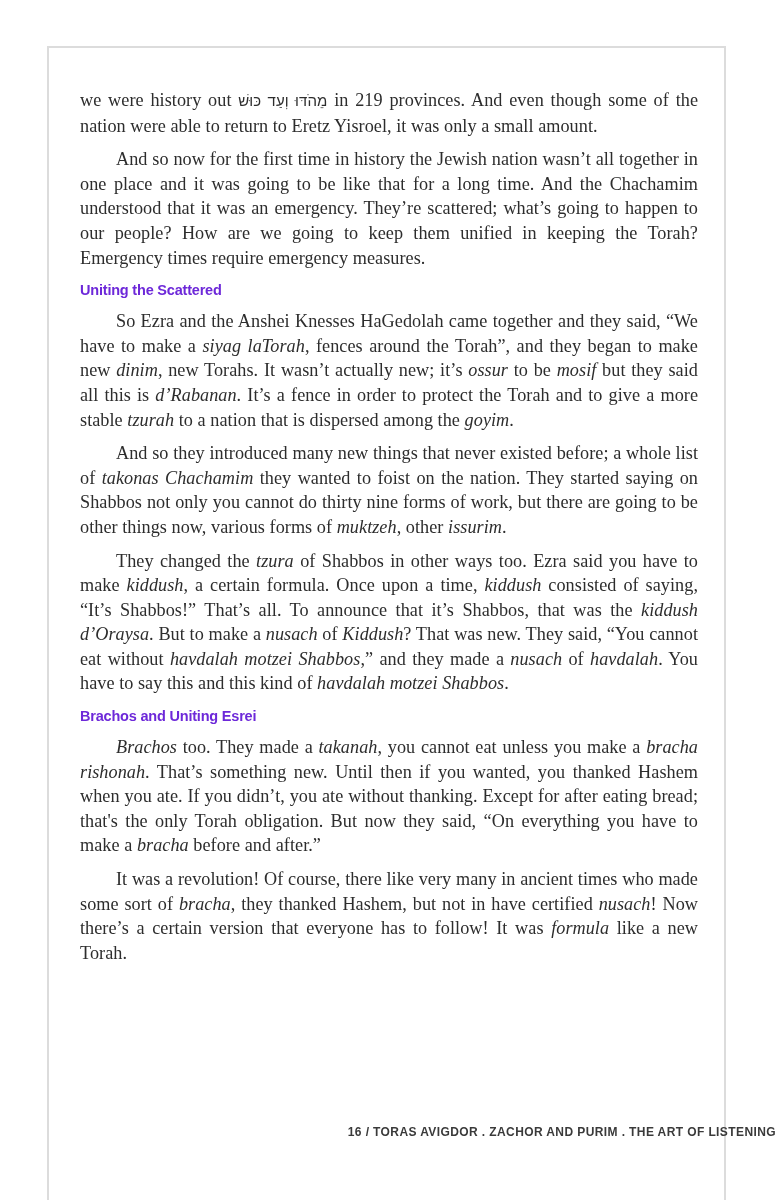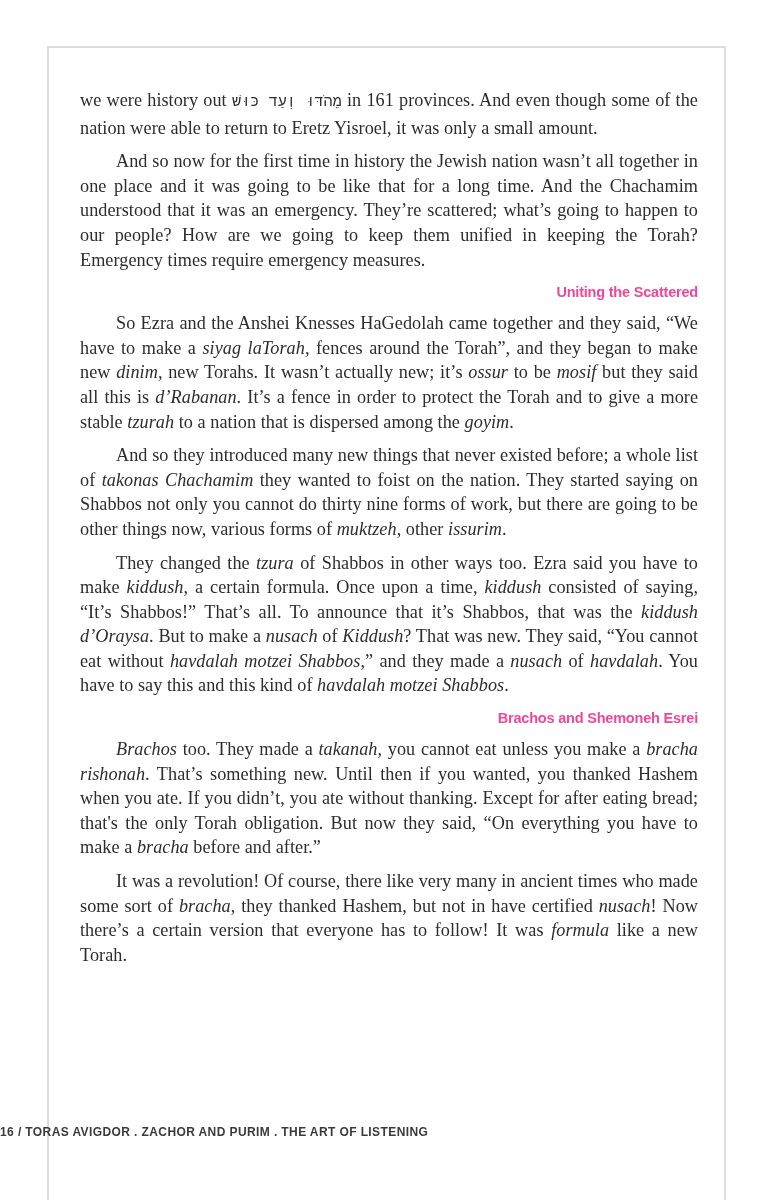--- a/index.html
+++ b/index.html
@@ -20,54 +20,54 @@
   }
   p.body {
     margin: 0 0 9px 0;
     font-family: "Liberation Serif", serif;
     font-size: 18.2px; line-height: 24.6px;
     text-align: justify; text-indent: 36px;
     color: #2d2d2d; letter-spacing: 0.05px;
   }
   p.body.noindent { text-indent: 0; }
   h3.section {
-    margin: 0 0 8px 0; text-align: right;
+    margin: 0 0 8px 0; text-align: left;
     font-family: "Liberation Sans", sans-serif;
     font-weight: bold; font-size: 14.5px; line-height: 22px;
-    color: #ec4899; letter-spacing: -0.2px;
+    color: #6d28d9; letter-spacing: -0.2px;
   }
   em { font-style: italic; }
-  .heb { font-family: Liberation Mono, monospace; font-size: 15px; }
+  .heb { font-family: Liberation Sans, sans-serif; font-size: 15px; }
   .footer {
     position: absolute; top: 1125px; left: 0; width: 776px;
-    text-align: left;
+    text-align: right;
     font-family: "Liberation Sans", sans-serif;
     font-weight: bold; font-size: 12px; letter-spacing: 0.4px;
     color: #3a3a3a;
   }
 </style>
 </head>
 <body>
 
 <div class="page-border"></div>
 
 <div class="content">
 
-  <p class="body noindent"><span>we were history out </span><span class="heb" dir="rtl">מֵהֹדּוּ וְעַד כּוּשׁ</span><span> in 161 provinces. And even though some of the nation were able to return to Eretz Yisroel, it was only a small amount.</span></p>
+  <p class="body noindent"><span>we were history out </span><span class="heb" dir="rtl">מֵהֹדּוּ וְעַד כּוּשׁ</span><span> in 219 provinces. And even though some of the nation were able to return to Eretz Yisroel, it was only a small amount.</span></p>
 
   <p class="body">And so now for the first time in history the Jewish nation wasn’t all together in one place and it was going to be like that for a long time. And the Chachamim understood that it was an emergency. They’re scattered; what’s going to happen to our people? How are we going to keep them unified in keeping the Torah? Emergency times require emergency measures.</p>
 
   <h3 class="section">Uniting the Scattered</h3>
 
   <p class="body"><span>So Ezra and the Anshei Knesses HaGedolah came together and they said, “We have to make a </span><em>siyag laTorah</em><span>, fences around the Torah”, and they began to make new </span><em>dinim</em><span>, new Torahs. It wasn’t actually new; it’s </span><em>ossur</em><span> to be </span><em>mosif</em><span> but they said all this is </span><em>d’Rabanan</em><span>. It’s a fence in order to protect the Torah and to give a more stable </span><em>tzurah</em><span> to a nation that is dispersed among the </span><em>goyim</em><span>.</span></p>
 
   <p class="body"><span>And so they introduced many new things that never existed before; a whole list of </span><em>takonas Chachamim</em><span> they wanted to foist on the nation. They started saying on Shabbos not only you cannot do thirty nine forms of work, but there are going to be other things now, various forms of </span><em>muktzeh</em><span>, other </span><em>issurim</em><span>.</span></p>
 
   <p class="body"><span>They changed the </span><em>tzura</em><span> of Shabbos in other ways too. Ezra said you have to make </span><em>kiddush</em><span>, a certain formula. Once upon a time, </span><em>kiddush</em><span> consisted of saying, “It’s Shabbos!” That’s all. To announce that it’s Shabbos, that was the </span><em>kiddush d’Oraysa</em><span>. But to make a </span><em>nusach</em><span> of </span><em>Kiddush</em><span>? That was new. They said, “You cannot eat without </span><em>havdalah motzei Shabbos</em><span>,” and they made a </span><em>nusach</em><span> of </span><em>havdalah</em><span>. You have to say this and this kind of </span><em>havdalah motzei Shabbos</em><span>.</span></p>
 
-  <h3 class="section">Brachos and Shemoneh Esrei</h3>
+  <h3 class="section">Brachos and Uniting Esrei</h3>
 
   <p class="body"><em>Brachos</em><span> too. They made a </span><em>takanah</em><span>, you cannot eat unless you make a </span><em>bracha rishonah</em><span>. That’s something new. Until then if you wanted, you thanked Hashem when you ate. If you didn’t, you ate without thanking. Except for after eating bread; that's the only Torah obligation. But now they said, “On everything you have to make a </span><em>bracha</em><span> before and after.”</span></p>
 
   <p class="body"><span>It was a revolution! Of course, there like very many in ancient times who made some sort of </span><em>bracha</em><span>, they thanked Hashem, but not in have certified </span><em>nusach</em><span>! Now there’s a certain version that everyone has to follow! It was </span><em>formula</em><span> like a new Torah.</span></p>
 </div>
 
 <div class="footer">16 / TORAS AVIGDOR . ZACHOR AND PURIM . THE ART OF LISTENING</div>
 
 </body></html>

